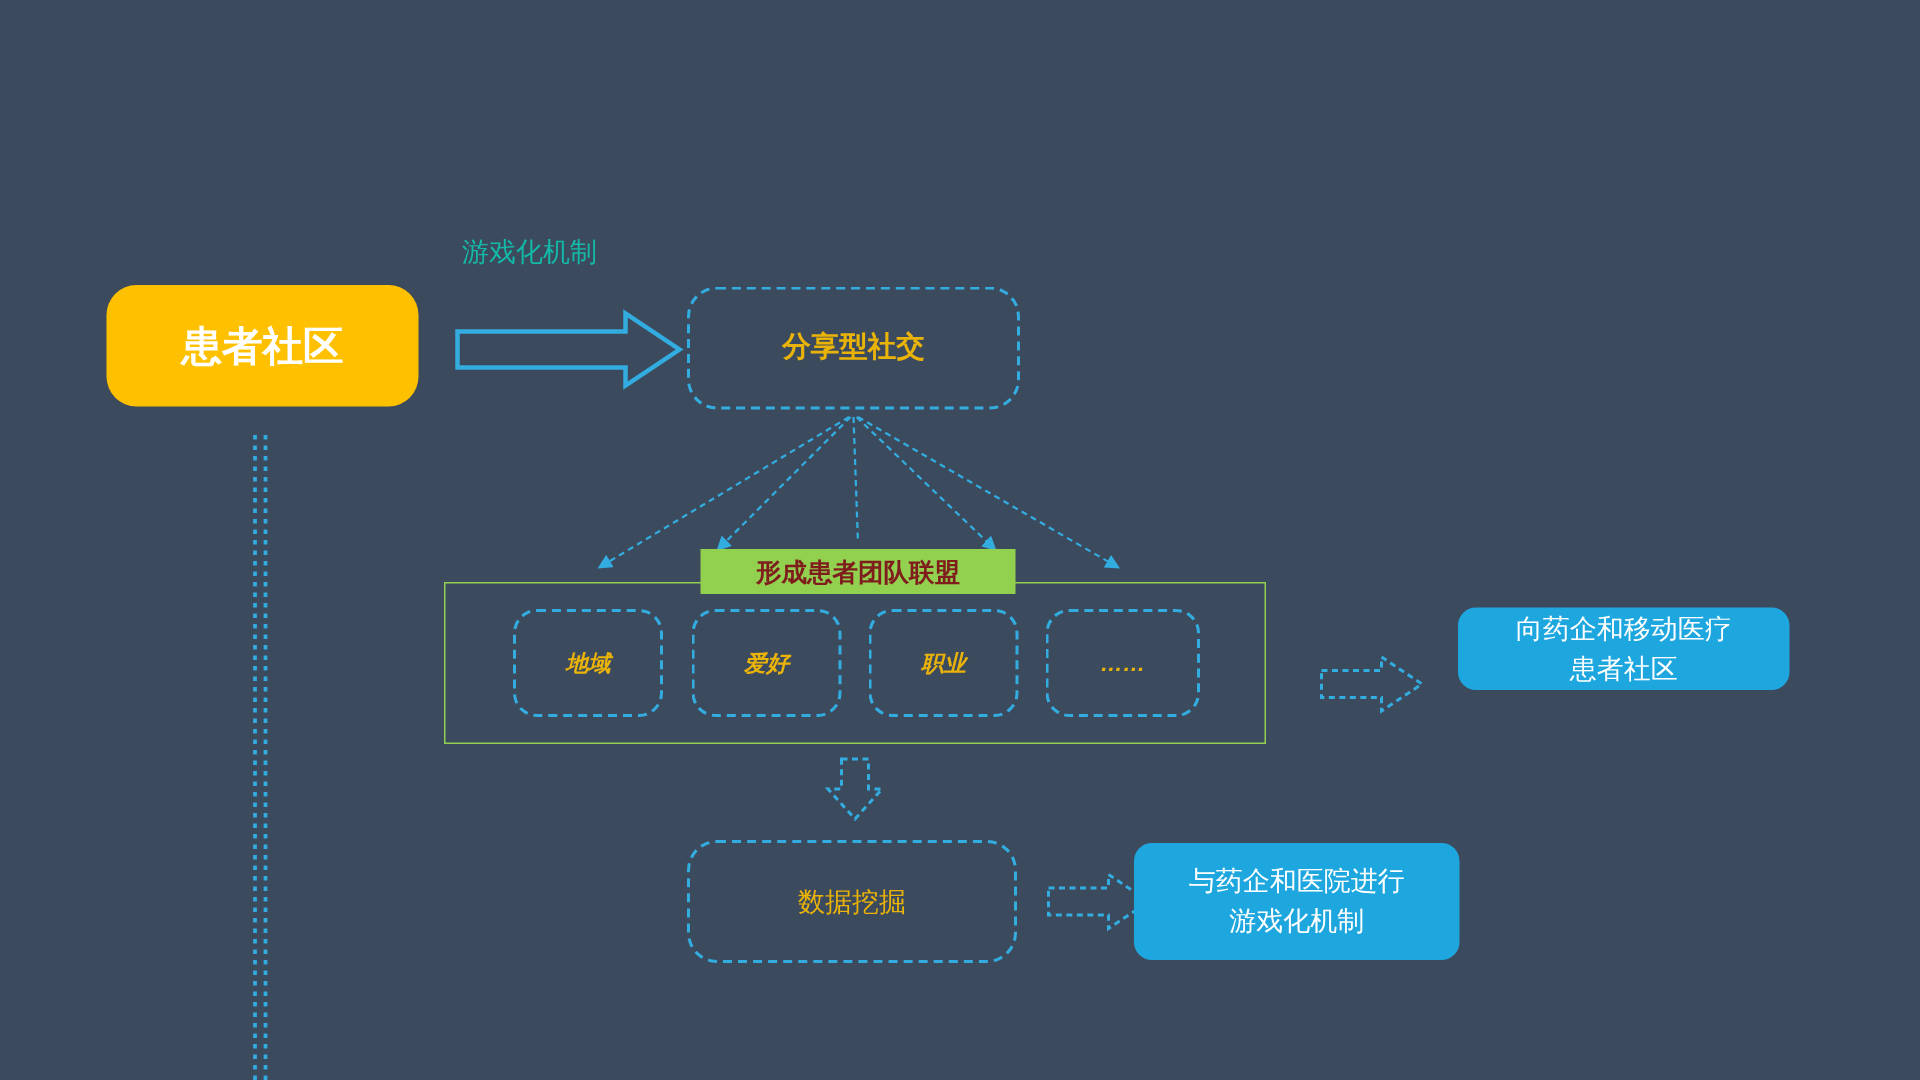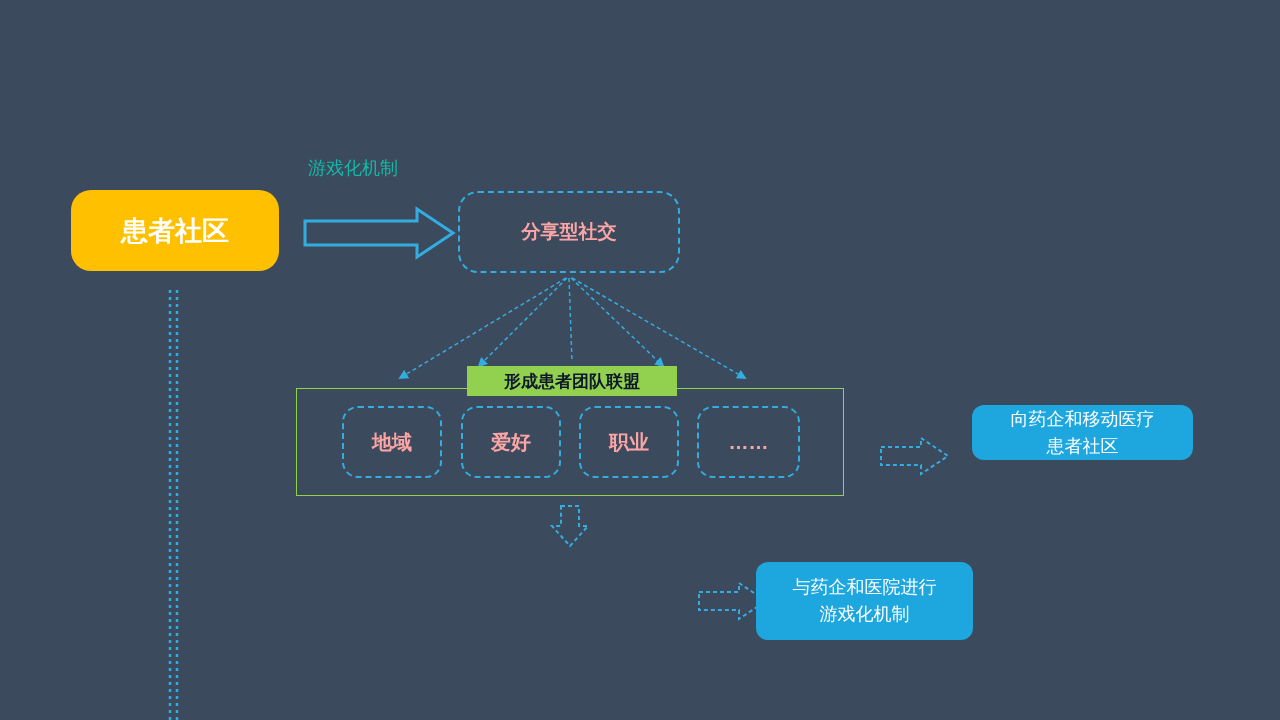--- a/index.html
+++ b/index.html
@@ -24,41 +24,41 @@
     background: #FFC000;
     border-radius: 20px;
     font-size: 27px;
     font-weight: bold;
     color: #ffffff;
     z-index: 2;
   }
   .dashed-box {
     border: 2px dashed #33ACE0;
     border-radius: 20px;
-    color: #fca5a5;
+    color: #eab308;
     z-index: 2;
   }
   .dashed-box.big { font-size: 19px; font-weight: bold; line-height: 1.5; }
-  .dashed-box.item { border-radius: 16px; font-size: 20px; font-weight: bold; }
+  .dashed-box.item { border-radius: 16px; font-size: 15px; font-weight: bold; font-style: italic; }
   .solid-blue {
     background: #1EA7DF;
     border-radius: 12px;
     color: #ffffff;
     font-size: 18px;
     line-height: 1.5;
     z-index: 2;
   }
   .group-box {
     border: 1.5px solid #92D050;
     background: transparent;
     z-index: 1;
   }
   .green-label {
     background: #92D050;
-    color: #0f172a;
+    color: #7f1d1d;
     font-size: 17px;
     font-weight: bold;
     z-index: 3;
   }
   .free-label {
     font-size: 18px;
     font-weight: normal;
     color: #14b8a6;
     z-index: 2;
   }
@@ -132,19 +132,22 @@
 
   <div class="abs center dashed-box item" style="left:697px; top:406px; width:103px; height:72px;">
     <div>……</div>
   </div>
 
   <div class="abs center solid-blue" style="left:972px; top:405px; width:221px; height:55px;">
     <div>向药企和移动医疗</div>
     <div>患者社区</div>
   </div>
 
+  <div class="abs center dashed-box" style="left:458px; top:560px; width:220px; height:82px; font-size:18px;">
+    <div>数据挖掘</div>
+  </div>
 
   <div class="abs center solid-blue" style="left:756px; top:562px; width:217px; height:78px;">
     <div>与药企和医院进行</div>
     <div>游戏化机制</div>
   </div>
 
 </div>
 
 </body></html>

